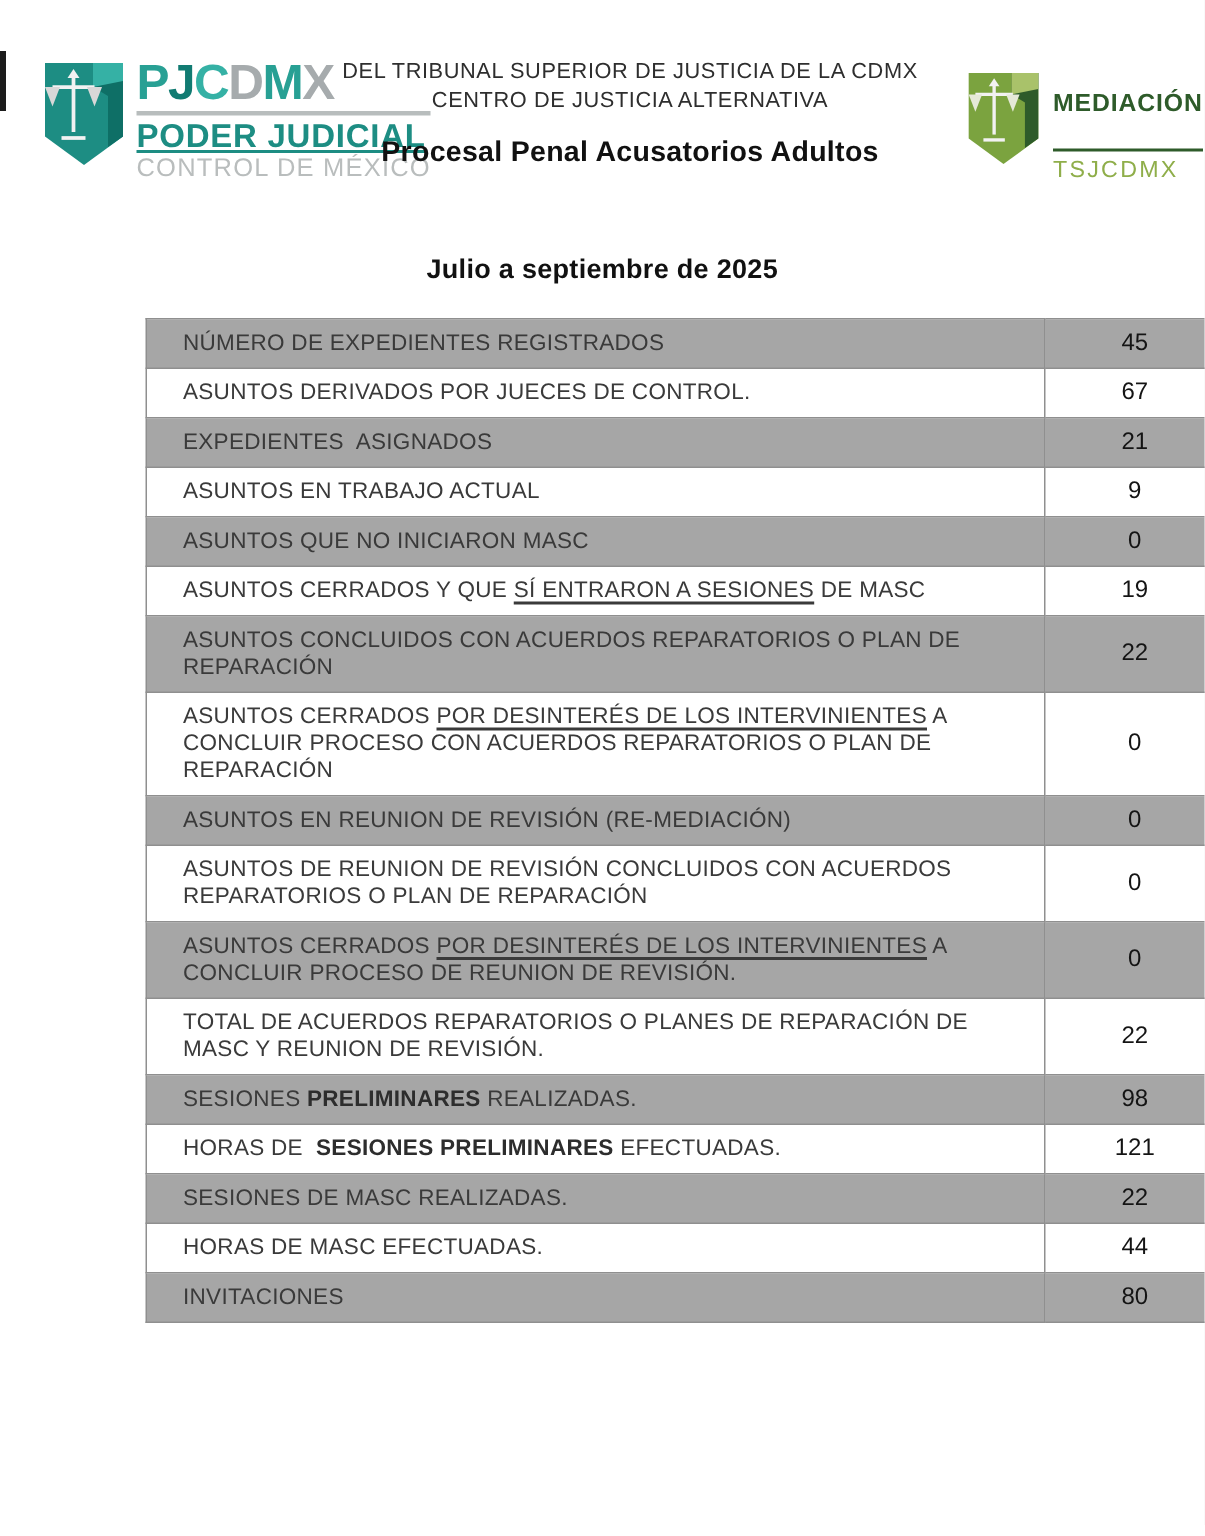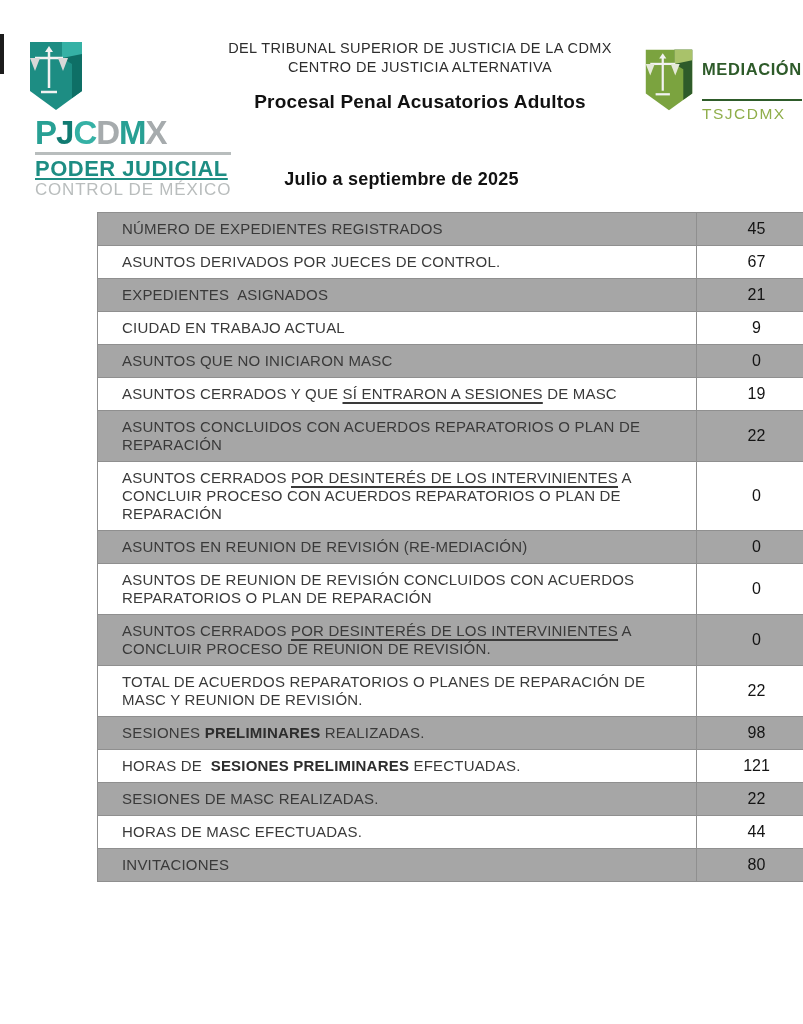--- a/index.html
+++ b/index.html
@@ -5,21 +5,21 @@
   * { margin:0; padding:0; box-sizing:border-box; }
   body { background:#e8e8e8; font-family:"Liberation Sans", sans-serif; }
   .page {
     position:relative; width:803px; height:1024px; margin:0 auto;
     background:#ffffff; overflow:hidden;
     font-family:"Liberation Sans", sans-serif;
   }
   .scan-mark { position:absolute; left:0; top:34px; width:4px; height:40px; background:#1c1c1c; }
 
   
-  .logo-left { position:absolute; left:28px; top:38px; display:flex; align-items:flex-start;flex-direction:column; }
+  .logo-left { position:absolute; left:28px; top:38px; display:flex; align-items:flex-start; }
   .logo-left .shield { flex:0 0 auto; margin-top:2px; }
   .logo-left .text { margin-left:7px; }
   .pjcdmx { font-size:33px; font-weight:bold; letter-spacing:-1px; line-height:34px; white-space:nowrap; }
   .pjcdmx-rule { height:3px; background:#b8bdbd; margin:2px 0 2px 0; }
   .poder { font-size:22px; font-weight:bold; color:#1d8d83; letter-spacing:0.5px; line-height:23px; white-space:nowrap;text-decoration:underline; }
   .ciudad { font-size:17px; color:#b9bdbd; letter-spacing:0.8px; line-height:19px; white-space:nowrap; }
 
   
   .header-center { position:absolute; left:195px; top:39px; width:450px; text-align:center; }
   .hc-line { font-size:14.5px; color:#2e2e2e; letter-spacing:0.4px; line-height:19px; }
@@ -121,21 +121,21 @@
           </tr>
           <tr>
             <td class="label-cell"><span>ASUNTOS DERIVADOS POR JUECES DE CONTROL.</span></td>
             <td class="value-cell">67</td>
           </tr>
           <tr class="shaded">
             <td class="label-cell"><span>EXPEDIENTES&nbsp; ASIGNADOS</span></td>
             <td class="value-cell">21</td>
           </tr>
           <tr>
-            <td class="label-cell"><span>CIUDAD EN TRABAJO ACTUAL</span></td>
+            <td class="label-cell"><span>ASUNTOS EN TRABAJO ACTUAL</span></td>
             <td class="value-cell">9</td>
           </tr>
           <tr class="shaded">
             <td class="label-cell"><span>ASUNTOS QUE NO INICIARON MASC</span></td>
             <td class="value-cell">0</td>
           </tr>
           <tr>
             <td class="label-cell"><span>ASUNTOS CERRADOS Y QUE </span><span class="seg-underline">SÍ ENTRARON A SESIONES</span><span> DE MASC</span></td>
             <td class="value-cell">19</td>
           </tr>

